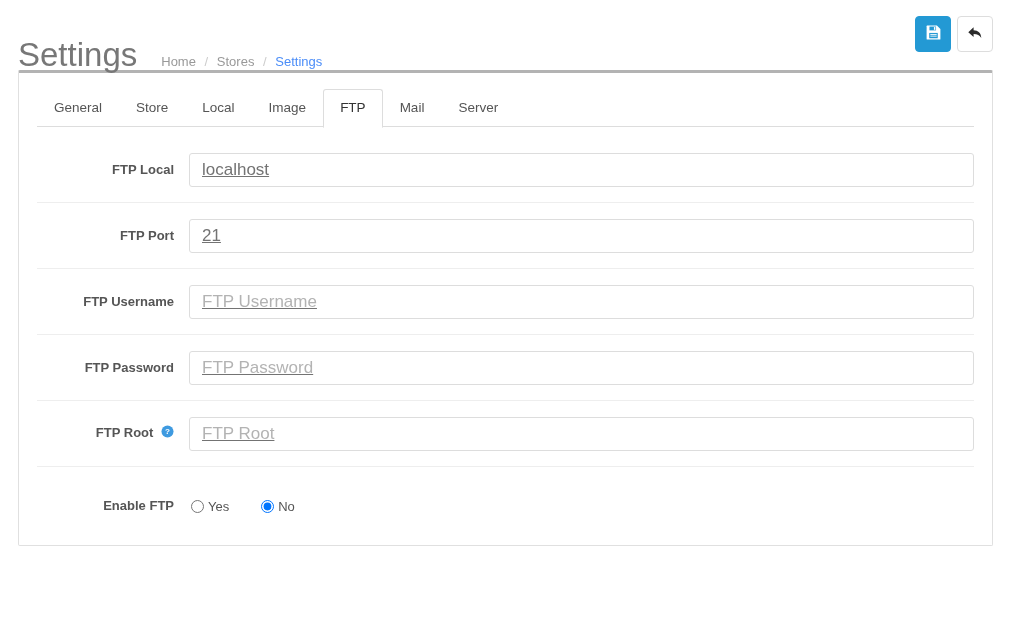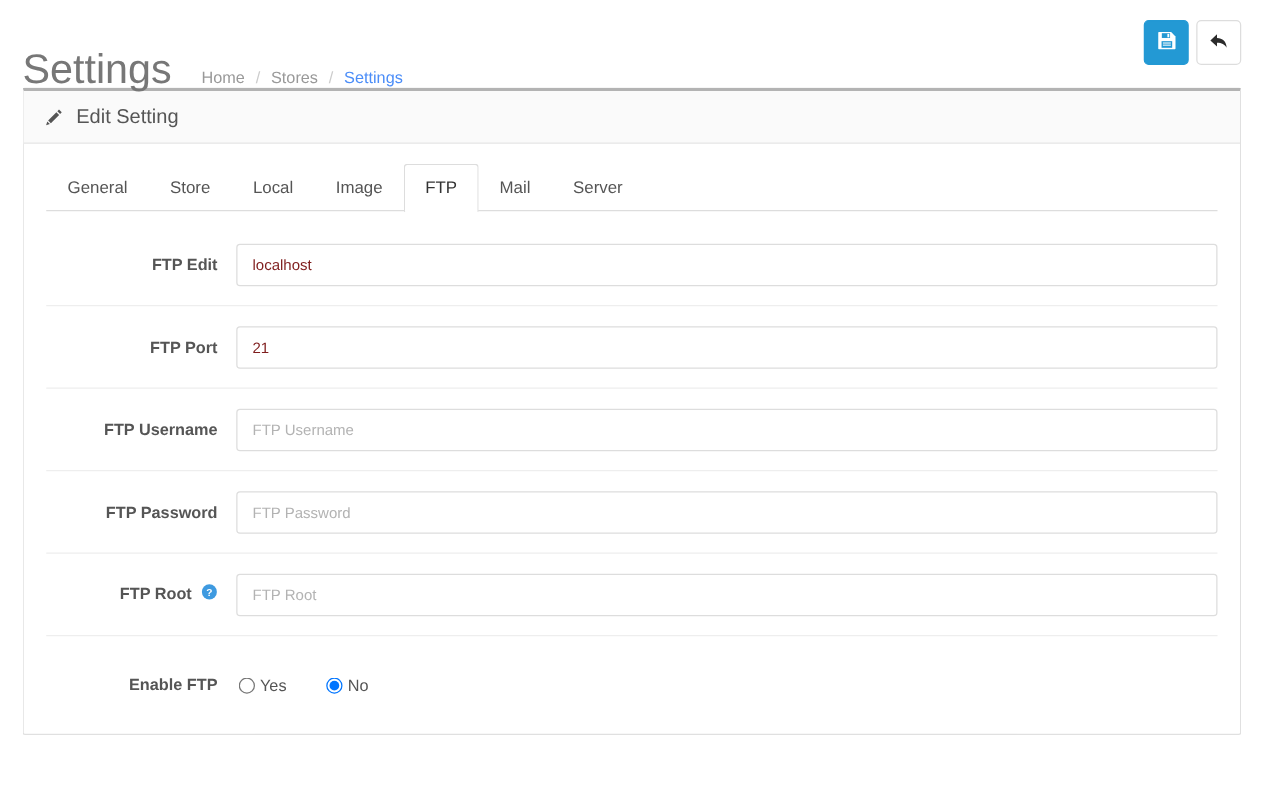--- a/index.html
+++ b/index.html
@@ -154,27 +154,28 @@
     color: #555555;
     line-height: 18px;
     white-space: nowrap;
   }
   .control-wrap { flex: 1; padding-right: 0px; }
   .form-control {
     display: block;
     width: 100%;
     height: 34px;
     padding: 6px 12px;
-    font-size: 12px;
-    color: #7f1d1d;
+    font-size: 17px;
+    color: #737373;
     background: #ffffff;
     border: 1px solid #dddddd;
     border-radius: 3px;
     font-family: "Liberation Sans", sans-serif;
     outline: none;
+    text-decoration: underline;
   }
   .form-control::placeholder { color: #b3b3b3; opacity: 1; }
 
   .help-icon {
     display: inline-block;
     vertical-align: middle;
     margin-left: 4px;
   }
 
   
@@ -230,28 +231,20 @@
       <span>
         <svg width="18" height="18" viewBox="0 0 18 18" aria-hidden="true">
           <path fill="#2b2b2b" d="M7.6 3.3v3.0C12.1 6.6 15 8.6 15.3 14.1c-1.6-2.8-3.9-4.0-7.7-4.0v3.0L2.3 8.3z"></path>
         </svg>
       </span>
     </button>
   </div>
 </div>
 
 <div class="panel">
-  <div class="panel-heading">
-    <span class="pencil-icon">
-      <svg width="16" height="16" viewBox="0 0 16 16" aria-hidden="true">
-        <path fill="#555555" d="M12.2 1.6l2.2 2.2-1.3 1.3-2.2-2.2zM10.1 3.7l2.2 2.2-6.6 6.6-2.2-2.2zM2.8 11.1l2.1 2.1-3.0 0.9z"></path>
-      </svg>
-    </span>
-    <span class="panel-title">Edit Setting</span>
-  </div>
 
   <div class="panel-body">
 
     <ul class="nav-tabs">
       <li>
           <a>General</a>
         </li>
       <li>
           <a>Store</a>
         </li>
@@ -268,21 +261,21 @@
           <a>Mail</a>
         </li>
       <li>
           <a>Server</a>
         </li>
     </ul>
 
     <div class="form-horizontal">
 
       <div class="form-group">
-        <label class="control-label">FTP Edit</label>
+        <label class="control-label">FTP Local</label>
         <div class="control-wrap">
           <input class="form-control" type="text" value="localhost" placeholder="FTP Host" style="">
         </div>
       </div>
 
       <div class="form-group">
         <label class="control-label">FTP Port</label>
         <div class="control-wrap">
           <input class="form-control" type="text" value="21" placeholder="FTP Port" style="">
         </div>

